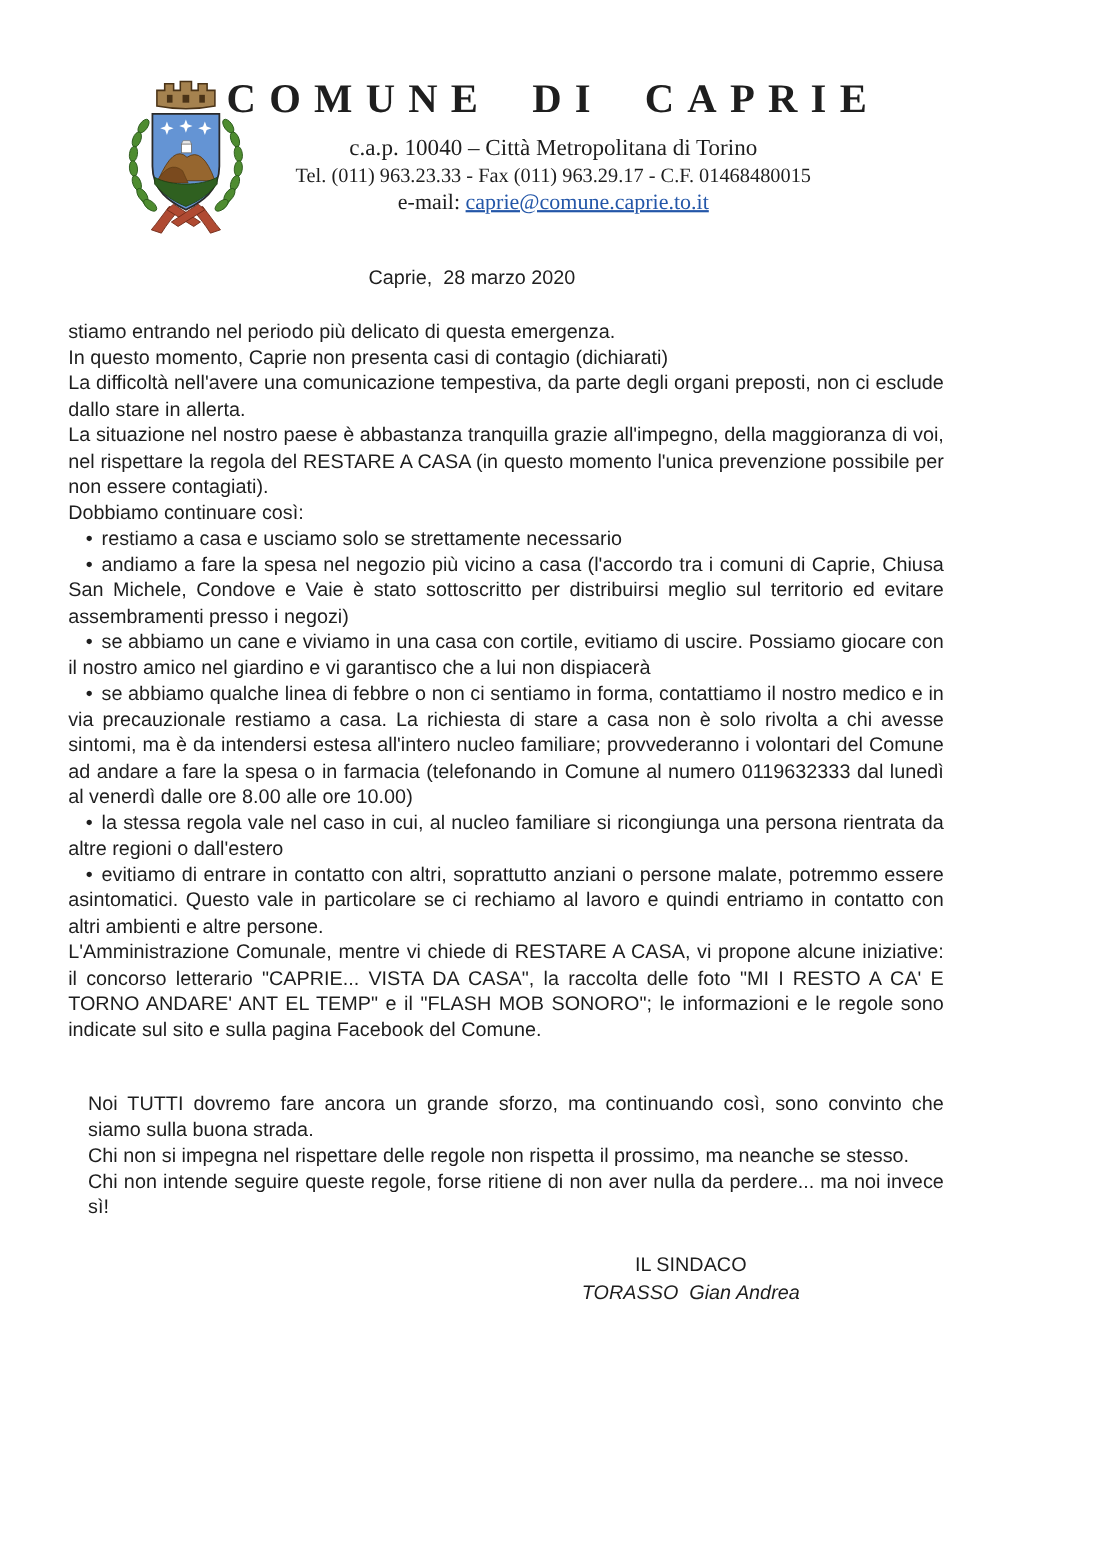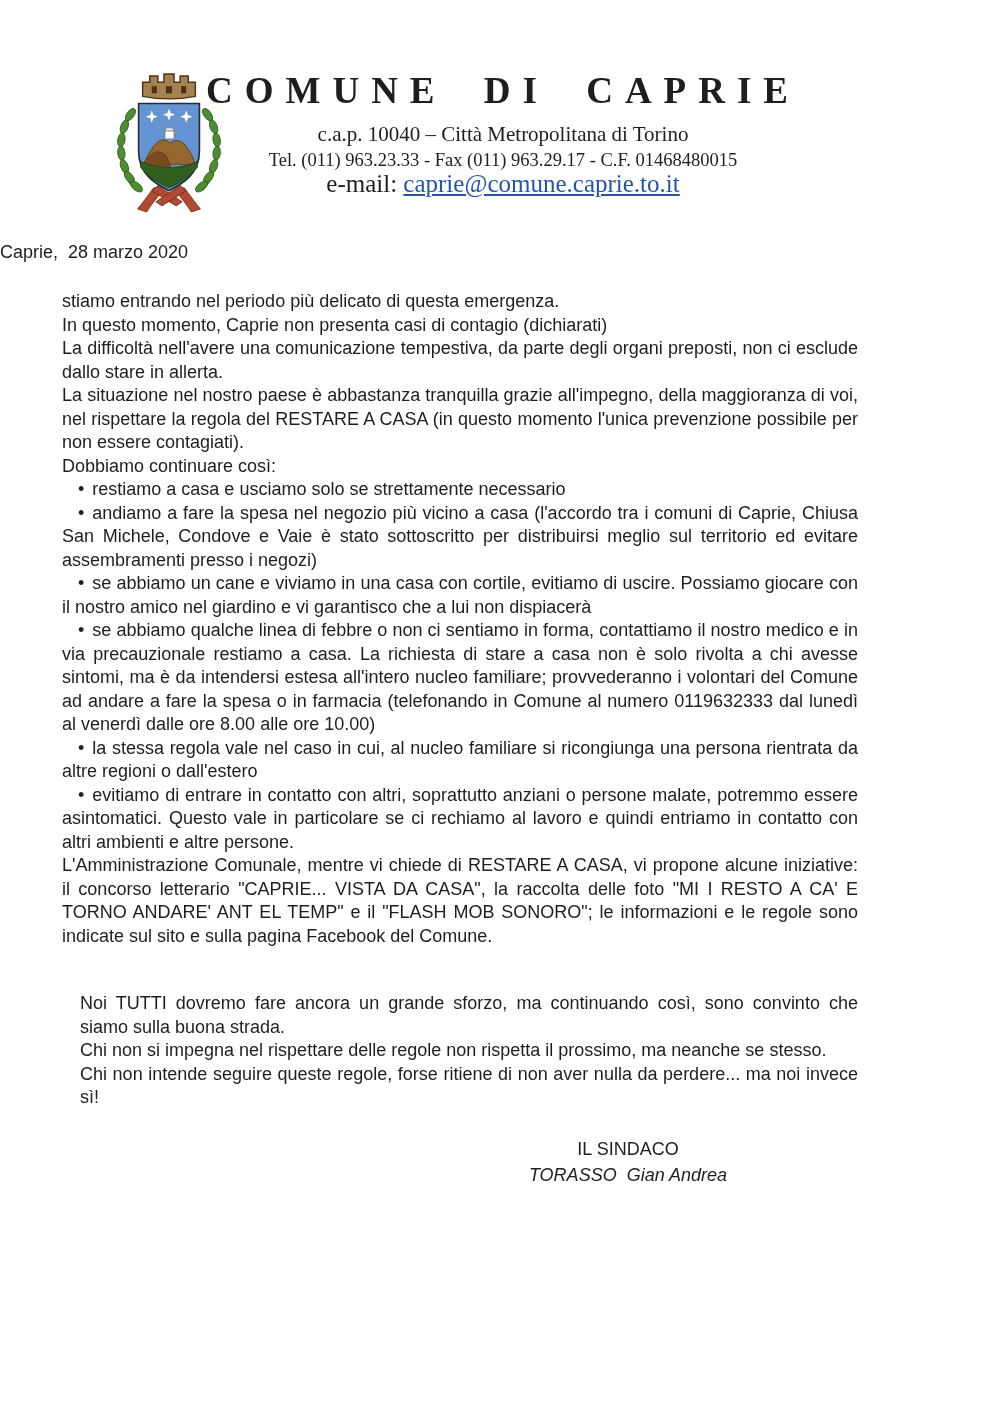--- a/index.html
+++ b/index.html
@@ -29,28 +29,28 @@
     margin: 0 0 13px 0;
     font-size: 37px;
     font-weight: bold;
     letter-spacing: 12px;
     word-spacing: 16px;
     line-height: 1.0;
     white-space: nowrap;
   }
   .cap-line   { font-size: 21px; line-height: 24px; margin-bottom: 3px; }
   .tel-line   { font-size: 18.5px; line-height: 22px; margin-bottom: 2px; }
-  .mail-line  { font-size: 25px; line-height: 22px; }
+  .mail-line  { font-size: 20px; line-height: 22px; }
   .mail-line a { color: #2356a8; text-decoration: underline; cursor: pointer; }
 
   
   .dateline {
     margin-top: 46px;
     padding-right: 60px;
-    text-align: left;
+    text-align: center;
     font-size: 18px;
     line-height: 23px;
     white-space: pre-wrap;
   }
   .body-text {
     margin: 26px 60px 0 62px;
     font-size: 18px;
     line-height: 23.5px;
   }
   .body-text p { margin: 0; text-align: justify; }

